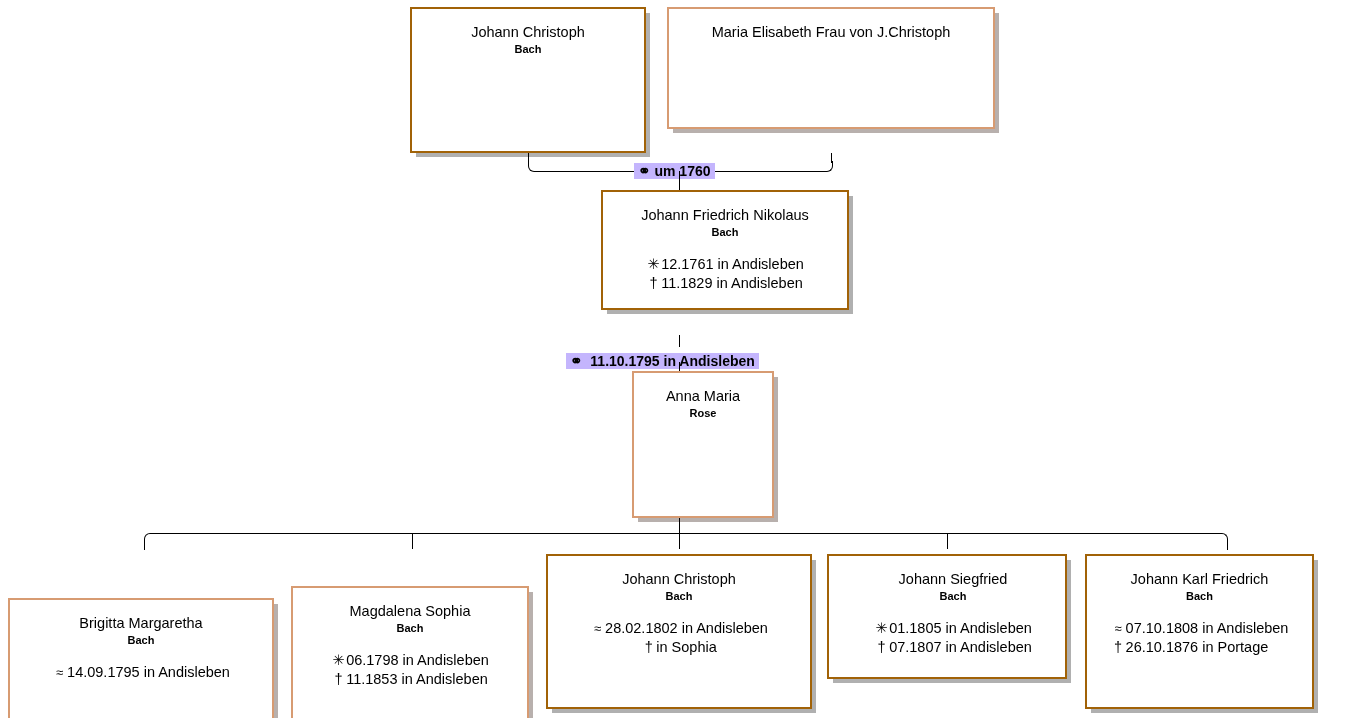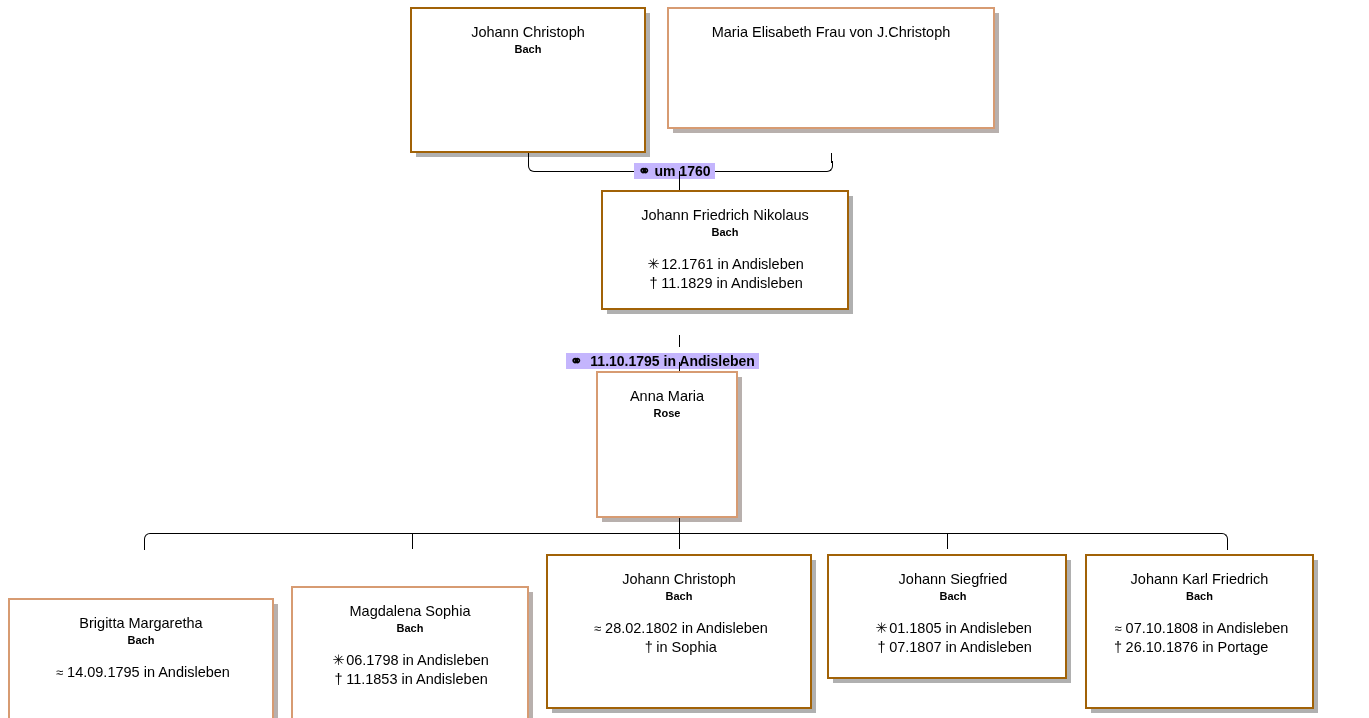--- a/index.html
+++ b/index.html
@@ -132,21 +132,21 @@
       <div class="ev">
         <span class="sym">†</span><span>11.1829 in Andisleben</span>
       </div>
     </div>
   </div>
 
   <div class="vline" style="left:679px; top:335px; height:12px;"></div>
   <div class="marr" style="left:566px; top:345px;margin-top:8px;"><span class="ring">⚭</span>&nbsp; <span>11.10.1795 in Andisleben</span></div>
   <div class="vline" style="left:679px; top:362px; height:9px;"></div>
 
-  <div class="person female" id="p-spouse" style="left:596px; top:371px; width:142px; height:147px;">
+  <div class="person female" id="p-spouse" style="left:632px; top:371px; width:142px; height:147px;">
     <div class="names">
       <div class="given">Anna Maria</div>
       <div class="surname">Rose</div>
     </div>
   </div>
 
   <div class="vline" style="left:679px; top:518px; height:16px;"></div>
 
   <div class="elbow" style="left:144px; top:533px; width:1082px; height:16px;
        border-radius:6px 6px 0 0; border-bottom:none; border-top:1px solid #000;"></div>

